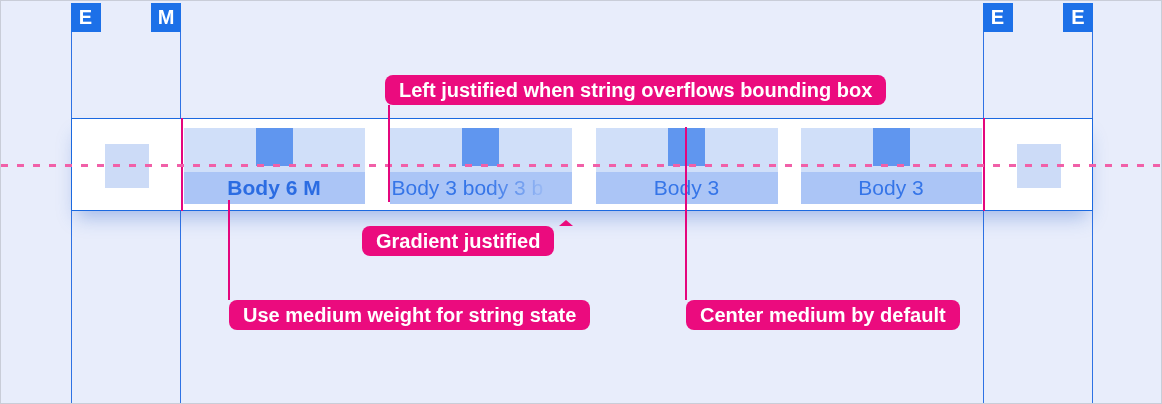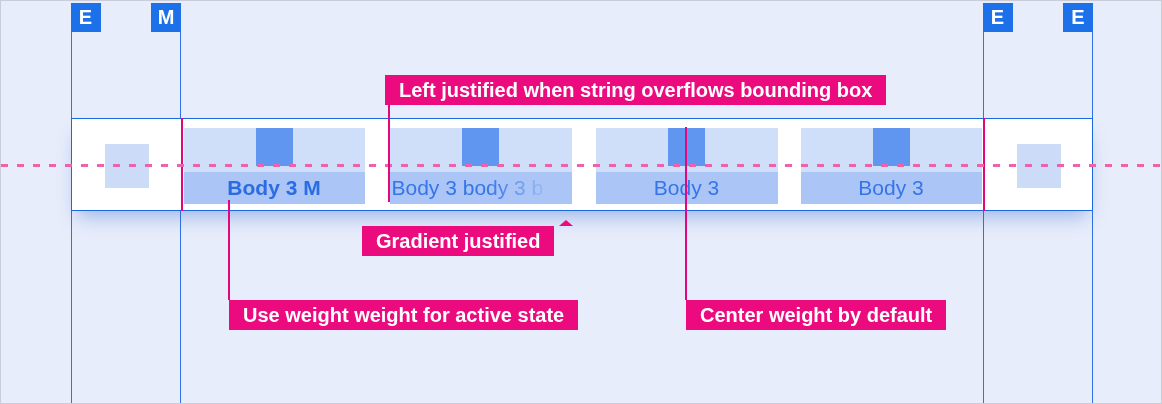--- a/index.html
+++ b/index.html
@@ -42,21 +42,21 @@
     background:repeating-linear-gradient(90deg,#f160a8 0 7px,rgba(0,0,0,0) 7px 16px);}
 
   
   .aline{position:absolute;width:2px;background:#e4067d;z-index:4;}
   .al-leftjust{left:387px;top:104px;height:97px;}
   .al-medium{left:227px;top:199px;height:100px;}
   .al-center{left:684px;top:126px;height:173px;}
 
   
   .callout{position:absolute;background:#eb0b7e;color:#fff;font-weight:700;font-size:20px;
-           line-height:30px;height:30px;padding:0 14px;white-space:nowrap;z-index:5;}
+           line-height:30px;height:30px;padding:0 14px;white-space:nowrap;z-index:5;border-radius:8px;}
   .co-top{left:384px;top:74px;}
   .co-grad{left:361px;top:225px;}
   .co-grad .notch{position:absolute;top:-6px;left:197px;width:0;height:0;
       border-left:7px solid rgba(0,0,0,0);border-right:7px solid rgba(0,0,0,0);
       border-bottom:6px solid #eb0b7e;}
   .co-medium{left:228px;top:299px;}
   .co-center{left:685px;top:299px;}
 </style>
 </head>
 <body>
@@ -72,21 +72,21 @@
   <div class="badge bd-2">M</div>
   <div class="badge bd-3">E</div>
   <div class="badge bd-4">E</div>
 
   <div class="band">
     <div class="side-sq left"></div>
     <div class="side-sq right"></div>
 
     <div class="tab tab-1">
       <div class="sq"></div>
-      <div class="txt">Body 3 M</div>
+      <div class="txt">Body 6 M</div>
     </div>
 
     <div class="tab tab-2">
       <div class="sq"></div>
       <div class="txt">Body 3 body 3 b</div>
       <div class="fade"></div>
     </div>
 
     <div class="tab tab-3">
       <div class="sq"></div>
@@ -105,16 +105,16 @@
   <div class="dash-line"></div>
 
   <div class="aline al-leftjust"></div>
   <div class="aline al-medium"></div>
   <div class="aline al-center"></div>
 
   <div class="callout co-top">Left justified when string overflows bounding box</div>
   <div class="callout co-grad">
     <span class="notch"></span><span>Gradient justified</span>
   </div>
-  <div class="callout co-medium">Use weight weight for active state</div>
-  <div class="callout co-center">Center weight by default</div>
+  <div class="callout co-medium">Use medium weight for string state</div>
+  <div class="callout co-center">Center medium by default</div>
 
 </div>
 
 </body></html>

